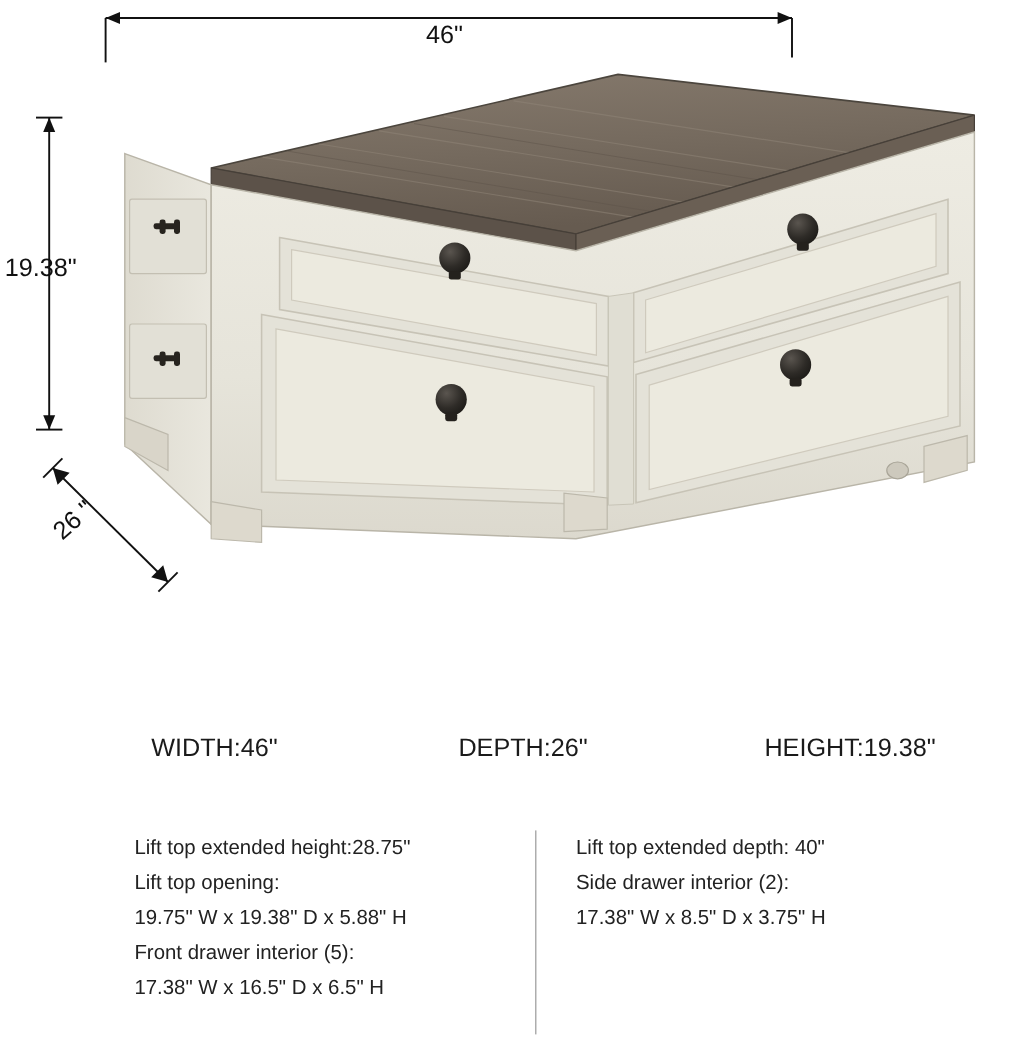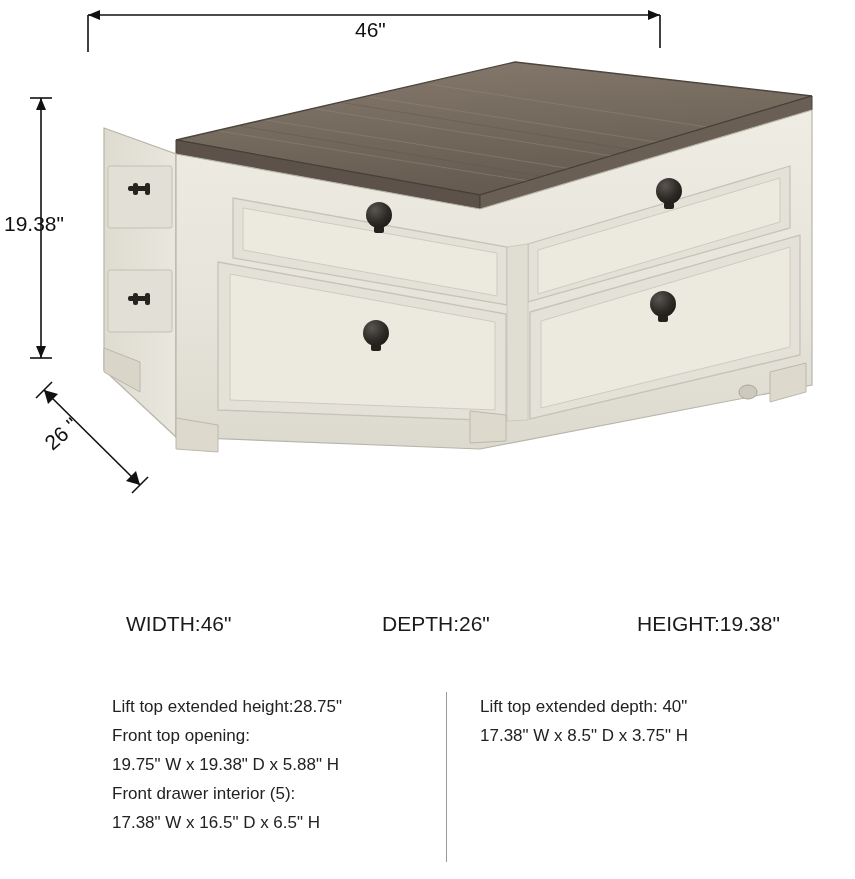--- a/index.html
+++ b/index.html
@@ -248,23 +248,24 @@
   <div class="spec-main" id="spec-width">WIDTH:46"</div>
   <div class="spec-main" id="spec-depth">DEPTH:26"</div>
   <div class="spec-main" id="spec-height">HEIGHT:19.38"</div>
 </div>
 
 <div id="details">
   <div id="detail-divider"></div>
 
   <div class="detail-col" id="detail-left">
     <div class="detail-line">Lift top extended height:28.75"</div>
-    <div class="detail-line">Front top opening:</div>
+    <div class="detail-line">Lift top opening:</div>
     <div class="detail-line">19.75" W x 19.38" D x 5.88" H</div>
     <div class="detail-line">Front drawer interior (5):</div>
     <div class="detail-line">17.38" W x 16.5" D x 6.5" H</div>
   </div>
 
   <div class="detail-col" id="detail-right">
     <div class="detail-line">Lift top extended depth: 40"</div>
+    <div class="detail-line">Side drawer interior (2):</div>
     <div class="detail-line">17.38" W x 8.5" D x 3.75" H</div>
   </div>
 </div>
 
 </body></html>

